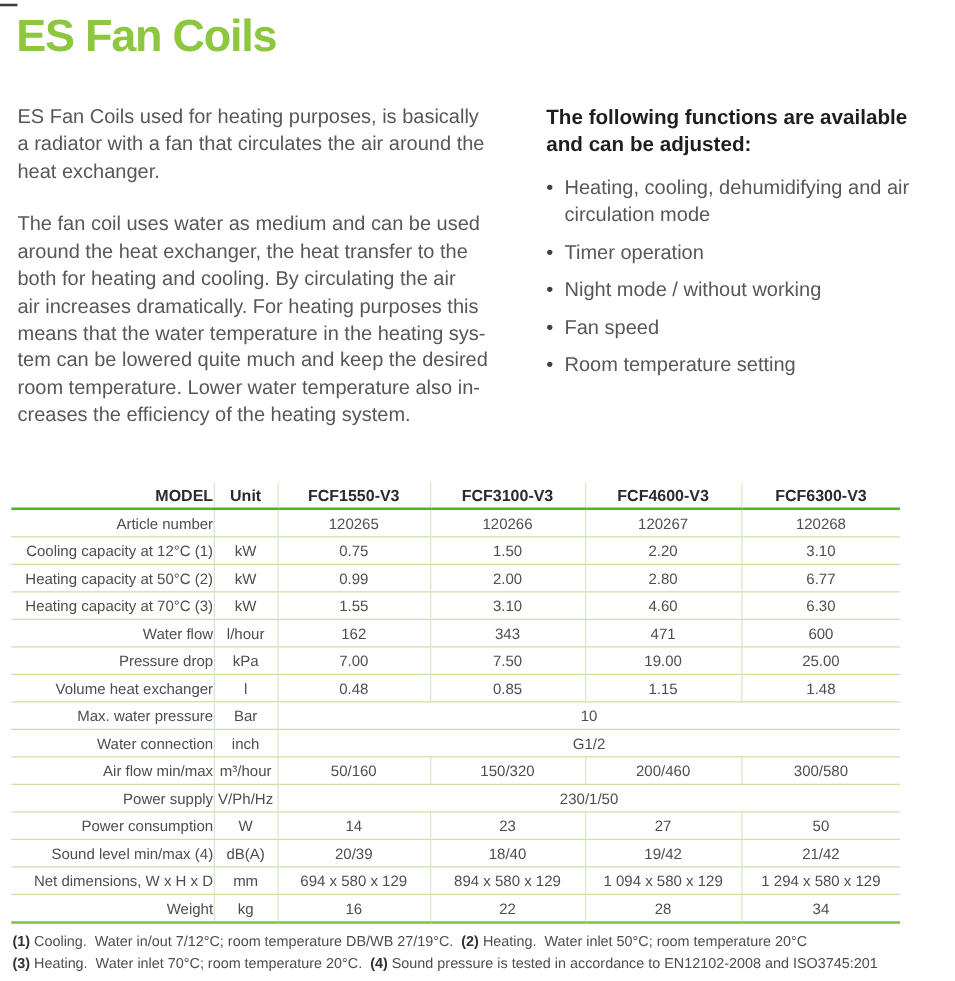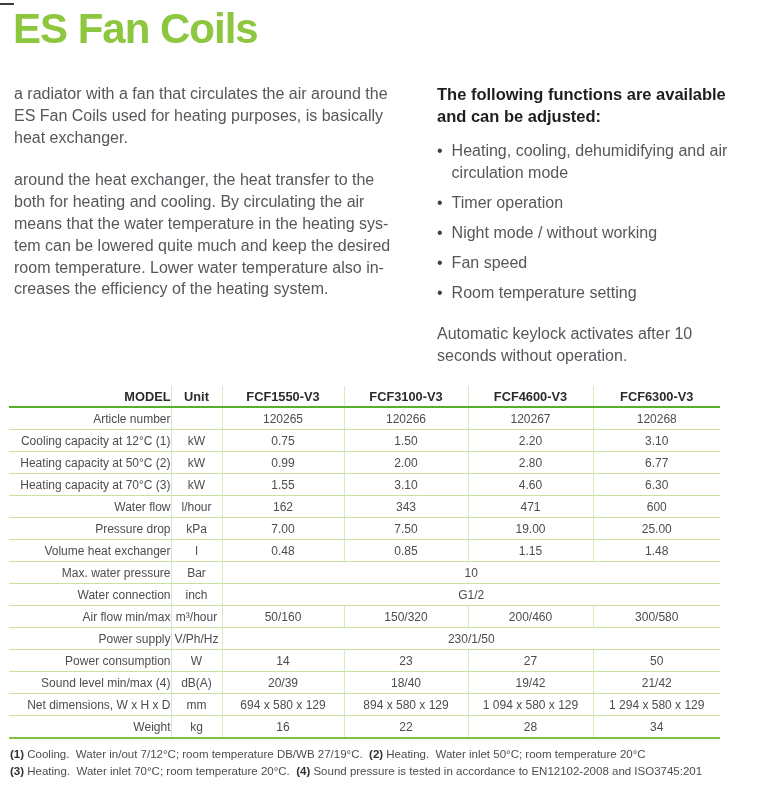--- a/index.html
+++ b/index.html
@@ -2,21 +2,21 @@
 <html><head>
 <meta charset="utf-8">
 <style>
   html,body { margin:0; padding:0; background:#ffffff; }
   body { width:764px; height:785px; font-family:"Liberation Sans", sans-serif; color:#56575b;
          -webkit-font-smoothing:antialiased; }
   .page { position:relative; width:764px; height:785px; overflow:hidden; background:#fff; }
 
   .corner-mark { position:absolute; top:3px; left:0; width:14px; height:2px; background:#3c3c3c; }
 
-  h1.title { margin:6px 0 0 13px; font-size:42px; line-height:46px; font-weight:bold;
+  h1.title { margin:6px 0 0 13px; font-size:36px; line-height:46px; font-weight:bold;
              letter-spacing:-1px; color:#8dc63f; }
 
   .intro { position:relative; margin:31px 0 0 14px; height:266px; }
   .col-left { width:402px; }
   .tline { font-size:16px; line-height:21.8px; white-space:nowrap; color:#56575b; }
   .para2 { margin-top:21px; }
 
   .col-right { position:absolute; left:423px; top:0; width:312px; }
   .func-heading { font-weight:bold; color:#1e1e1e; font-size:16.5px; line-height:22px; width:300px; }
   ul.bullets { list-style:none; margin:13px 0 0 0; padding:0; }
@@ -43,27 +43,29 @@
 
 <div class="page">
 
   <div class="corner-mark"></div>
 
   <h1 class="title">ES Fan Coils</h1>
 
   <div class="intro">
     <div class="col-left">
       <div class="para1">
+        <div class="tline">ES Fan Coils used for heating purposes, is basically</div>
         <div class="tline">a radiator with a fan that circulates the air around the</div>
-        <div class="tline">ES Fan Coils used for heating purposes, is basically</div>
         <div class="tline">heat exchanger.</div>
       </div>
       <div class="para2">
+        <div class="tline">The fan coil uses water as medium and can be used</div>
         <div class="tline">around the heat exchanger, the heat transfer to the</div>
         <div class="tline">both for heating and cooling. By circulating the air</div>
+        <div class="tline">air increases dramatically. For heating purposes this</div>
         <div class="tline">means that the water temperature in the heating sys-</div>
         <div class="tline">tem can be lowered quite much and keep the desired</div>
         <div class="tline">room temperature. Lower water temperature also in-</div>
         <div class="tline">creases the efficiency of the heating system.</div>
       </div>
     </div>
 
     <div class="col-right">
       <div class="func-heading">The following functions are available and can be adjusted:</div>
       <ul class="bullets">
@@ -81,21 +83,20 @@
         </li>
         <li>
           <span class="dot">•</span>
           <span>Fan speed</span>
         </li>
         <li>
           <span class="dot">•</span>
           <span>Room temperature setting</span>
         </li>
       </ul>
-      <div class="keylock">Automatic keylock activates after 10 seconds without operation.</div>
     </div>
   </div>
 
   <table class="spec">
     <colgroup id="spec-cols">
         <col style="width: 162px;">
         <col style="width: 51px;">
         <col style="width: 122px;">
         <col style="width: 124px;">
         <col style="width: 125px;">

